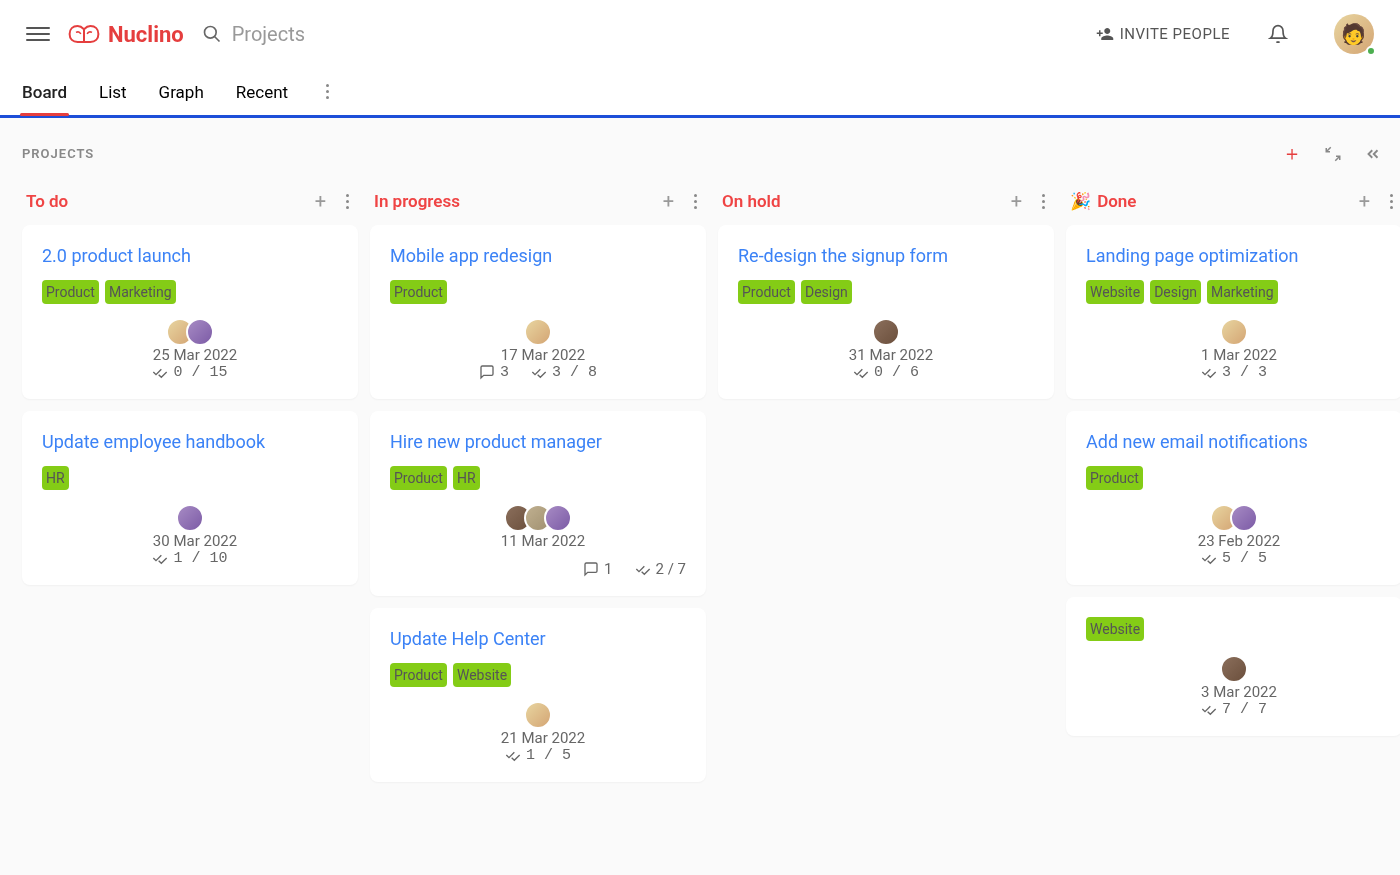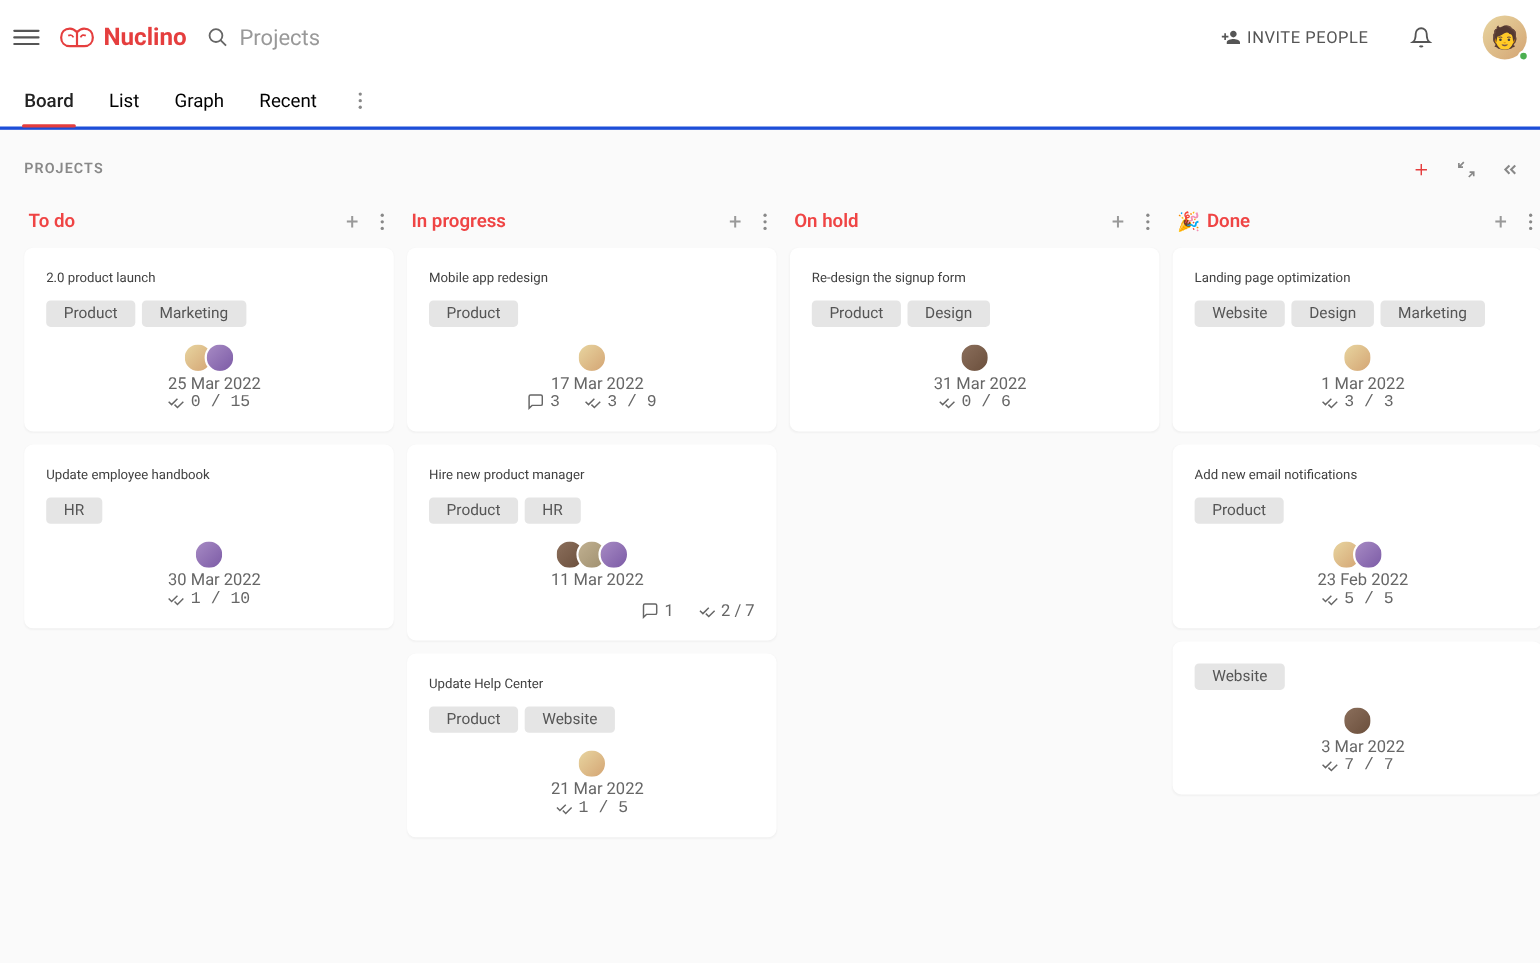--- a/index.html
+++ b/index.html
@@ -1,17 +1,17 @@
 <!DOCTYPE html>
 <html><head>
 <meta charset="utf-8">
 <style>
 * { margin:0; padding:0; box-sizing:border-box; }
 body { font-family:-apple-system,BlinkMacSystemFont,"Segoe UI",Roboto,sans-serif; background:#fff; color:#2d2d2d; width:1400px; height:875px; overflow:hidden; }
-.topbar { height:68px; display:flex; align-items:center; padding:0 12px; gap:18px;text-align:center; }
+.topbar { height:68px; display:flex; align-items:center; padding:0 26px; gap:18px;text-align:center; }
 .hamburger { width:24px; height:24px; cursor:pointer; display:flex; flex-direction:column; justify-content:center; gap:4px; }
 .hamburger span { height:2px; background:#555; border-radius:1px; }
 .logo { display:flex; align-items:center; gap:8px; color:#e53e3e; font-weight:700; font-size:22px; }
 .logo svg { width:32px; height:24px; }
 .search-wrap { display:flex; align-items:center; gap:10px; color:#888; font-size:20px; flex:1; }
 .search-wrap svg { width:20px; height:20px; color:#666; }
 .search-text { color:#999; font-size:20px; }
 .invite { display:flex; align-items:center; gap:6px; color:#555; font-size:15px; letter-spacing:0.5px; cursor:pointer; margin-right:20px; }
 .invite svg { width:18px; height:18px; }
 .bell { width:20px; height:20px; color:#555; cursor:pointer; margin-right:28px; }
@@ -29,23 +29,23 @@
 .head-actions { display:flex; align-items:center; gap:22px; color:#888; }
 .head-actions .add { color:#e53e3e; font-size:20px; cursor:pointer; }
 .head-actions svg { width:18px; height:18px; cursor:pointer; }
 .columns { display:flex; gap:12px; }
 .col { width:336px; flex-shrink:0; }
 .col-head { display:flex; align-items:center; padding:0 4px 12px 4px; }
 .col-title { font-size:17px; font-weight:600; color:#ef4444; flex:1; display:flex; align-items:center; gap:6px; }
 .col-head .plus { color:#999; font-size:20px; cursor:pointer; margin-right:14px; }
 .col-head .dots { color:#999; cursor:pointer; width:14px; }
 .card { background:#fff; border-radius:8px; padding:20px 20px 18px 20px; margin-bottom:12px; cursor:pointer; box-shadow:0 1px 2px rgba(0,0,0,0.04); }
-.card-title { font-size:12px; color:#404040; margin-bottom:14px; }
+.card-title { font-size:18px; color:#3b82f6; margin-bottom:14px; }
 .tags { display:flex; flex-wrap:wrap; gap:6px; margin-bottom:14px; }
-.tag { background:#e5e5e5; color:#555; font-size:14px; padding:4px 16px; border-radius:4px; }
+.tag { background:#84cc16; color:#555; font-size:14px; padding:4px 4px; border-radius:4px; }
 .card-footer { display:flex; align-items:center;flex-direction:column; }
 .avatars { display:flex; }
 .avatars .av { width:28px; height:28px; border-radius:50%; border:2px solid #fff; margin-left:-8px; display:flex; align-items:center; justify-content:center; font-size:14px; }
 .avatars .av:first-child { margin-left:0; }
 .av1 { background:linear-gradient(135deg,#e8d5a0,#d4a574); }
 .av2 { background:linear-gradient(135deg,#a78bc4,#7c5ba6); }
 .av3 { background:linear-gradient(135deg,#8b6f5c,#6b4f3c); }
 .av4 { background:linear-gradient(135deg,#c0b090,#a09070); }
 .date { font-size:15px; color:#666; margin-left:10px; }
 .spacer { flex:1; }
@@ -210,21 +210,21 @@
               <div class="item">
                 <svg viewBox="0 0 24 24" fill="none" stroke="currentColor" stroke-width="2">
                   <path d="M21 15a2 2 0 0 1-2 2H7l-4 4V5a2 2 0 0 1 2-2h14a2 2 0 0 1 2 2z"></path>
                 </svg>
                 <span>3</span>
               </div>
               <div class="item">
                 <svg viewBox="0 0 24 24" fill="none" stroke="currentColor" stroke-width="2">
                   <path d="M2 12l4 4L14 8 M10 16l4 4L22 12"></path>
                 </svg>
-                <span>3 / 9</span>
+                <span>3 / 8</span>
               </div>
             </div>
           </div>
         </div>
         <div class="card">
           <div class="card-title">Hire new product manager</div>
           <div class="tags">
             <span class="tag">Product</span>
             <span class="tag">HR</span>
           </div>

